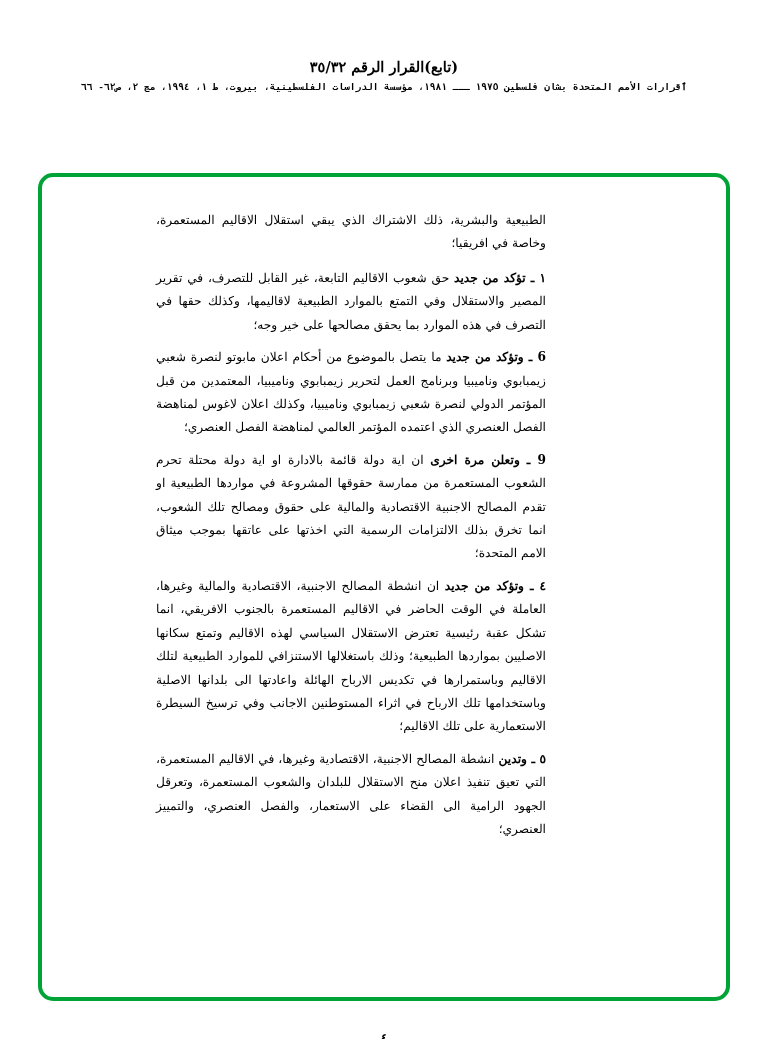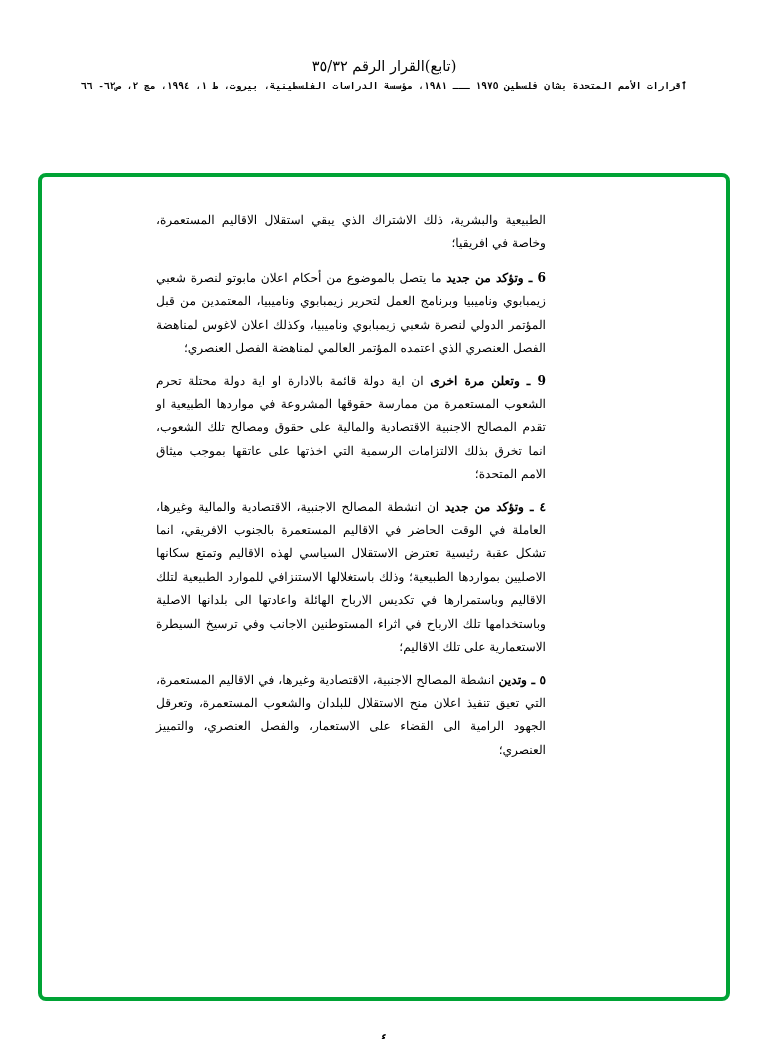--- a/index.html
+++ b/index.html
@@ -21,40 +21,40 @@
     box-sizing: border-box;
     padding: 0;
     position: relative;
   }
   .header {
     text-align: center;
     margin-top: 58px;
   }
   .header-title {
     font-family: "DejaVu Serif", serif;
-    font-weight: normal;
+    font-weight: bold;
     font-size: 14.5px;
     letter-spacing: 0.5px;
     direction: rtl;
   }
   .header-sub {
     font-family: Liberation Mono, monospace;
     font-weight: bold;
     font-size: 9.5px;
     margin-top: 6px;
     direction: rtl;
   }
   .frame {
     position: absolute;
     top: 115px;
     left: 38px;
     width: 692px;
     height: 828px;
     border: 4px solid #00a335;
-    border-radius: 8px;
+    border-radius: 15px;
     box-sizing: border-box;
     background: #ffffff;
   }
   .content {
     position: absolute;
     top: 32px;
     right: 180px;
     width: 390px;
     direction: rtl;
     text-align: justify;
@@ -92,20 +92,21 @@
   <div class="header">
     <div class="header-title">(تابع)القرار الرقم  ٣٥/٣٢</div>
     <div class="header-sub">ٱقرارات الأمم المتحدة بشان فلسطين ١٩٧٥ ـــ ١٩٨١، مؤسسة الدراسات الفلسطينية، بيروت، ط ١، ١٩٩٤، مج ٢، ص٦٢- ٦٦</div>
   </div>
 
   <div class="frame" style="border-color: rgb(0, 163, 53);">
     <div class="content">
 
       <p class="para lead"><span>الطبيعية والبشرية، ذلك الاشتراك الذي يبقي استقلال الاقاليم المستعمرة، وخاصة في افريقيا؛</span></p>
 
+      <p class="para"><span class="bold">١ ـ تؤكد من جديد</span><span> حق شعوب الاقاليم التابعة، غير القابل للتصرف، في تقرير المصير والاستقلال وفي التمتع بالموارد الطبيعية لاقاليمها، وكذلك حقها في التصرف في هذه الموارد بما يحقق مصالحها على خير وجه؛</span></p>
 
       <p class="para"><span class="bold">6 ـ وتؤكد من جديد</span><span> ما يتصل بالموضوع من أحكام اعلان مابوتو لنصرة شعبي زيمبابوي وناميبيا وبرنامج العمل لتحرير زيمبابوي وناميبيا، المعتمدين من قبل المؤتمر الدولي لنصرة شعبي زيمبابوي وناميبيا، وكذلك اعلان لاغوس لمناهضة الفصل العنصري الذي اعتمده المؤتمر العالمي لمناهضة الفصل العنصري؛</span></p>
 
       <p class="para"><span class="bold">9 ـ وتعلن مرة اخرى</span><span> ان اية دولة قائمة بالادارة او اية دولة محتلة تحرم الشعوب المستعمرة من ممارسة حقوقها المشروعة في مواردها الطبيعية او تقدم المصالح الاجنبية الاقتصادية والمالية على حقوق ومصالح تلك الشعوب، انما تخرق بذلك الالتزامات الرسمية التي اخذتها على عاتقها بموجب ميثاق الامم المتحدة؛</span></p>
 
       <p class="para"><span class="bold">٤ ـ وتؤكد من جديد</span><span> ان انشطة المصالح الاجنبية، الاقتصادية والمالية وغيرها، العاملة في الوقت الحاضر في الاقاليم المستعمرة بالجنوب الافريقي، انما تشكل عقبة رئيسية تعترض الاستقلال السياسي لهذه الاقاليم وتمتع سكانها الاصليين بمواردها الطبيعية؛ وذلك باستغلالها الاستنزافي للموارد الطبيعية لتلك الاقاليم وباستمرارها في تكديس الارباح الهائلة واعادتها الى بلدانها الاصلية وباستخدامها تلك الارباح في اثراء المستوطنين الاجانب وفي ترسيخ السيطرة الاستعمارية على تلك الاقاليم؛</span></p>
 
       <p class="para"><span class="bold">٥ ـ وتدين</span><span> انشطة المصالح الاجنبية، الاقتصادية وغيرها، في الاقاليم المستعمرة، التي تعيق تنفيذ اعلان منح الاستقلال للبلدان والشعوب المستعمرة، وتعرقل الجهود الرامية الى القضاء على الاستعمار، والفصل العنصري، والتمييز العنصري؛</span></p>
 
 

